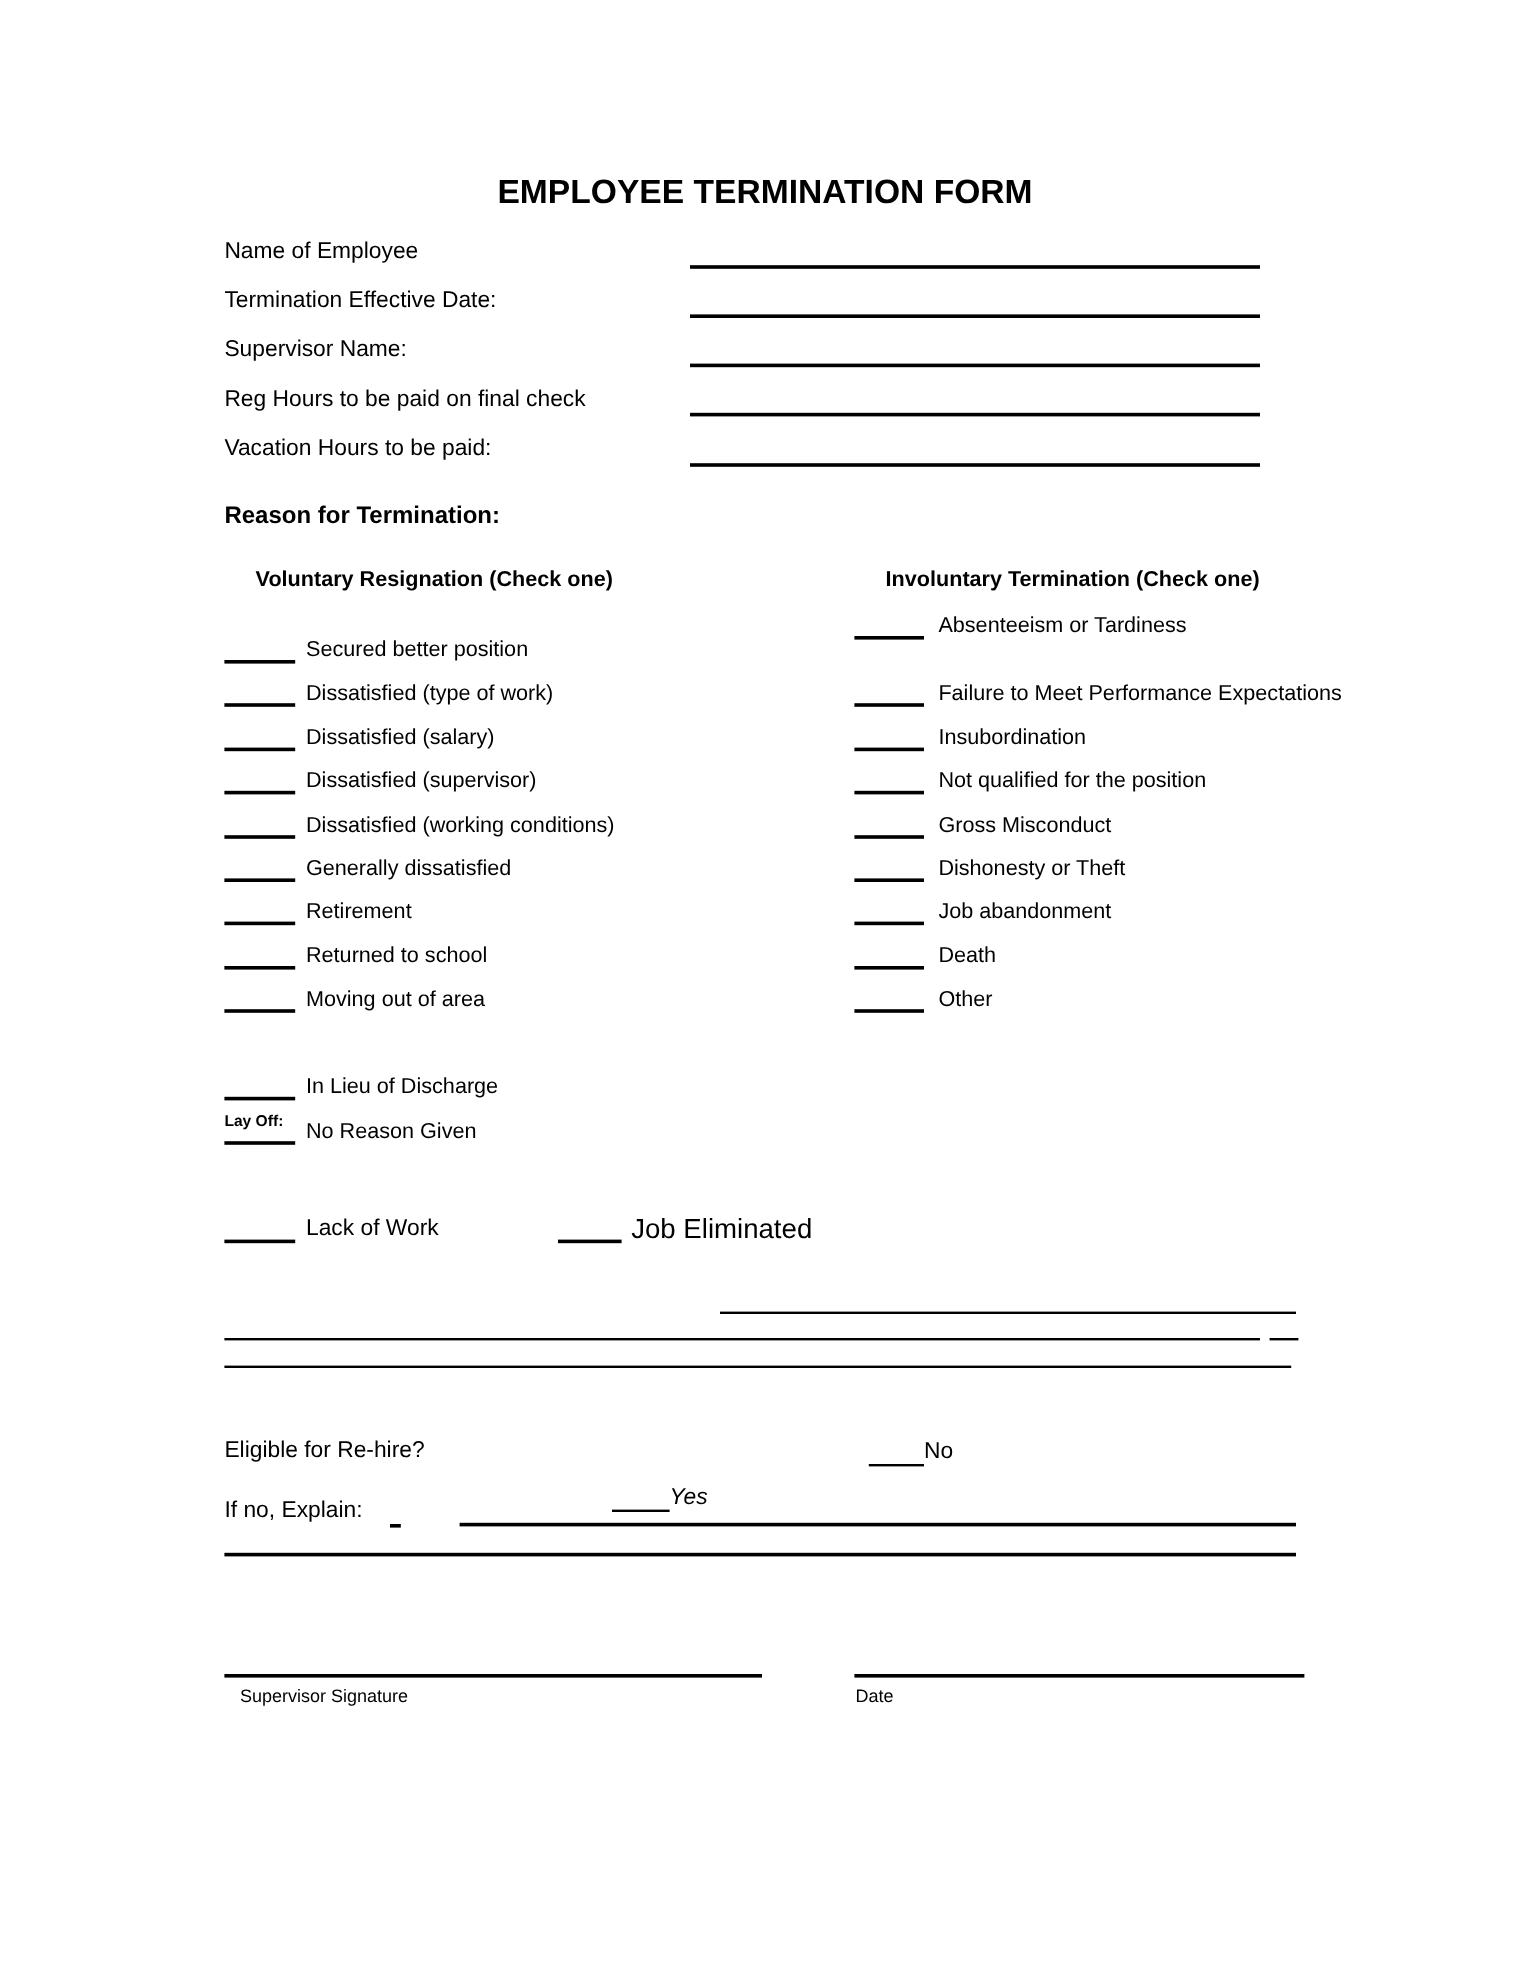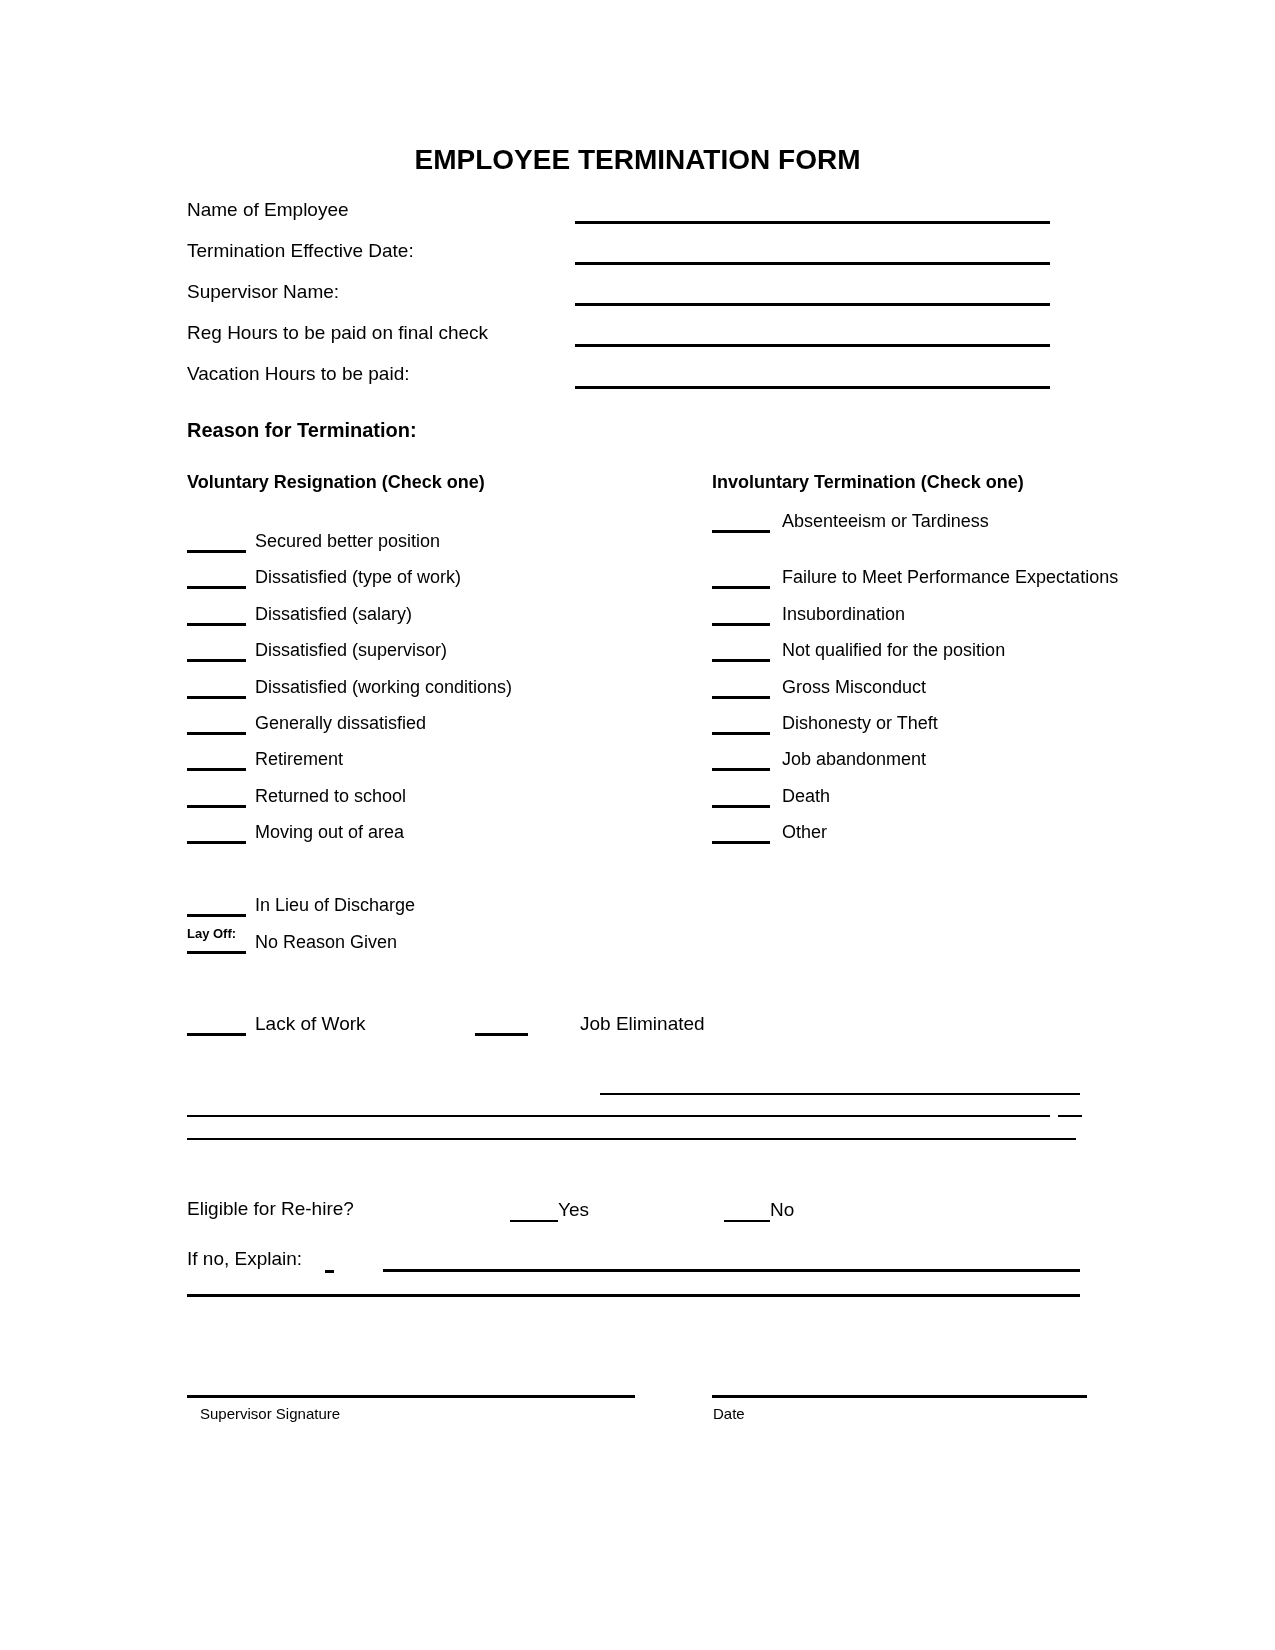--- a/index.html
+++ b/index.html
@@ -18,21 +18,21 @@
   .title {
     top: 144px; left: 0; right: 0;
     text-align: center;
     font-size: 28px; font-weight: bold;
     letter-spacing: 0px;
   }
   .field-label { font-size: 19px; line-height: 26px; height: 26px; left: 187px; }
   .rule { background: var(--ink); height: 3px; }
   .rule-thin { background: var(--ink); height: 2px; }
   .sec-heading { left: 187px; font-size: 20px; font-weight: bold; line-height: 26px; }
-  .col-heading { font-size: 18px; font-weight: bold; line-height: 24px; }
+  .col-heading { font-size: 18px; font-weight: bold; line-height: 24px; margin-left: 26px; }
   .check-item {
     position: absolute;
     display: flex; align-items: flex-end;
     height: 26px; font-size: 18px;
   }
   .check-item .lbl { line-height: 24px; white-space: nowrap; }
   .blank { border-bottom: 3px solid var(--ink); align-self: stretch; }
   .col-left  { left: 187px; }
   .col-right { left: 712px; }
   .col-left  .blank { width: 59px; margin-right: 9px; }
@@ -150,32 +150,32 @@
   <div class="check-item col-right" style="top:818px">
     <span class="blank"></span>
     <span class="lbl">Other</span>
   </div>
 
   <div class="abs sec-heading" style="top:921px; font-size:13px;">Lay Off:</div>
   <div class="check-item" style="top:1010px; left:187px; font-size:19px;">
     <span class="blank" style="width:59px; margin-right:9px;"></span>
     <span class="lbl">Lack of Work</span>
   </div>
-  <div class="check-item" style="top:1010px; left:475px; font-size:19px;gap:44px;">
+  <div class="check-item" style="top:1010px; left:465px; font-size:23px;">
     <span class="blank" style="width:53px; margin-right:8px;"></span>
     <span class="lbl">Job Eliminated</span>
   </div>
 
   <div class="abs rule-thin" style="top:1093px; left:600px; width:480px;"></div>
   <div class="abs rule-thin" style="top:1115px; left:187px; width:863px;"></div>
   <div class="abs rule-thin" style="top:1115px; left:1058px; width:24px;"></div>
   <div class="abs rule-thin" style="top:1138px; left:187px; width:889px;"></div>
 
   <div class="abs text19" style="top:1196px; left:187px;">Eligible for Re-hire?</div>
-  <div class="inline-row" style="top:1196px; left:510px;">
+  <div class="inline-row" style="top:1234px; left:510px;font-style:italic;">
     <span class="yn-blank"></span>
     <span class="lbl">Yes</span>
   </div>
   <div class="inline-row" style="top:1196px; left:724px;">
     <span class="yn-blank" style="width:46px;"></span>
     <span class="lbl">No</span>
   </div>
 
   <div class="abs text19" style="top:1246px; left:187px;">If no, Explain:</div>
   <div class="abs rule" style="top:1270px; left:325px; width:9px;"></div>

